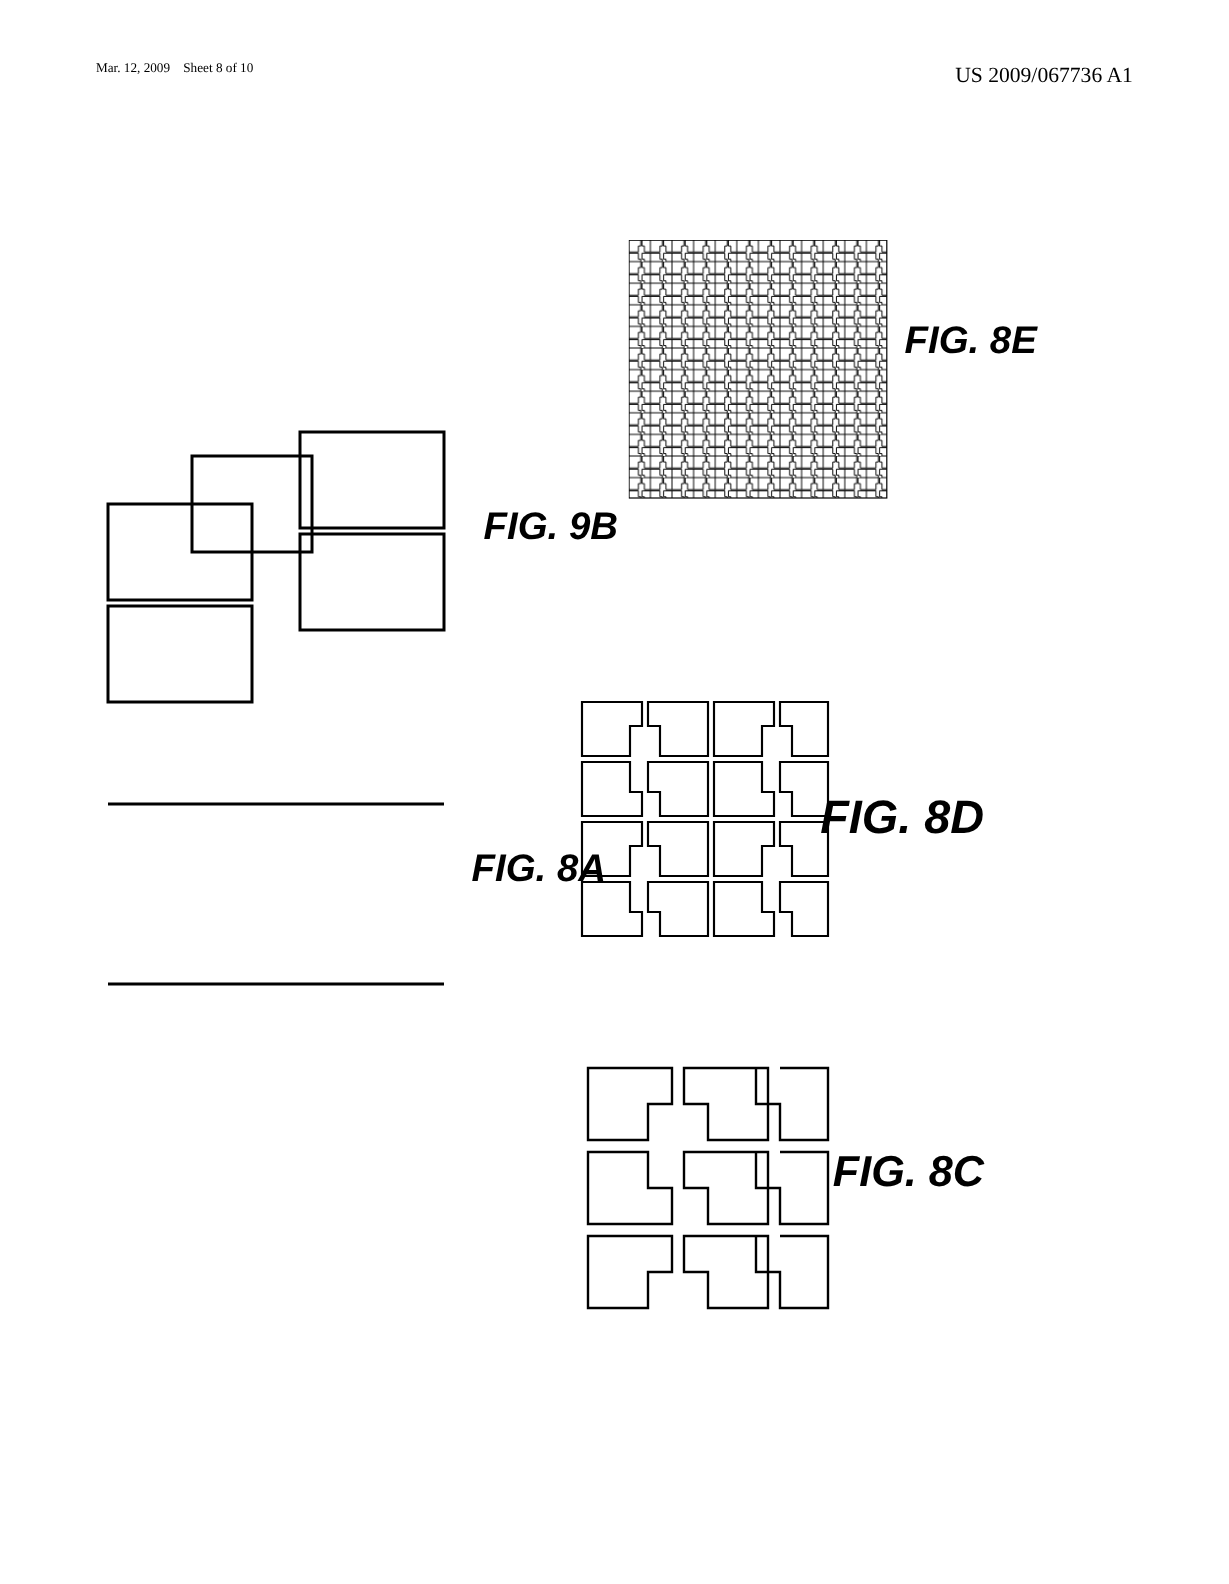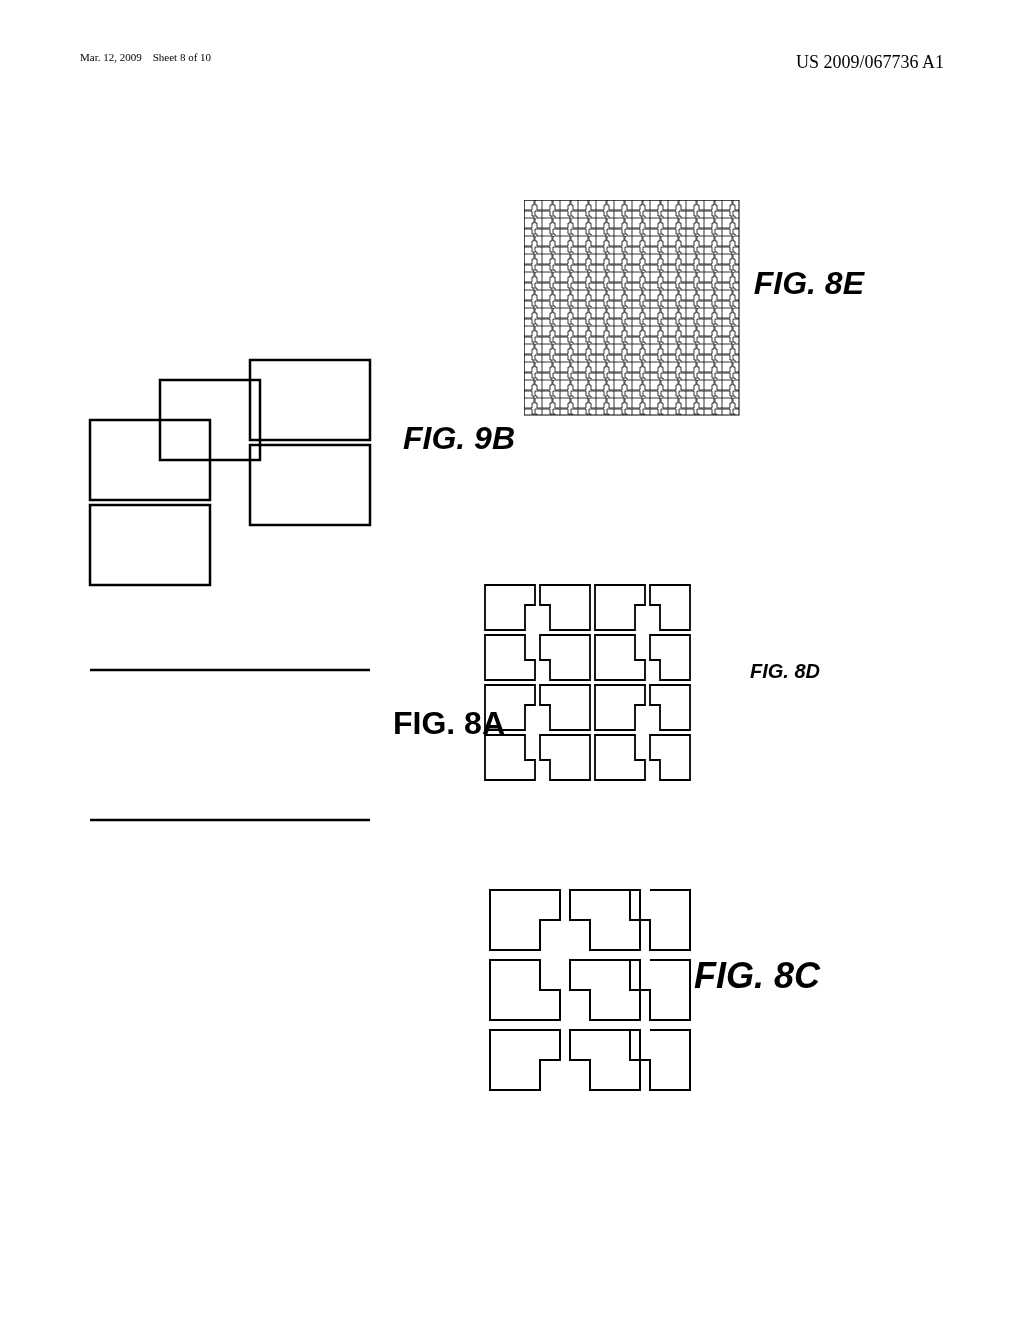--- a/index.html
+++ b/index.html
@@ -56,21 +56,21 @@
     <span>US 2009/067736 A1</span>
   </div>
 </div>
 
 <div style="position:absolute; left:80px; top:650px;">
   <svg width="310" height="190">
 
     <line x1="10" y1="20" x2="290" y2="20" stroke="#000" stroke-width="2.5"></line>
     <line x1="10" y1="170" x2="290" y2="170" stroke="#000" stroke-width="2.5"></line>
   </svg>
-  <div style="position:absolute; right:-115px; top:55px; font-size:32px; font-weight:900; font-family:Arial,sans-serif; ">FIG. 8A</div>
+  <div style="position:absolute; right:-115px; top:55px; font-size:32px; font-weight:900; font-family:Arial,sans-serif; font-style:italic;">FIG. 8A</div>
 </div>
 
 <div style="position:absolute; left:80px; top:340px;">
   <svg width="320" height="280">
 
     <rect x="10" y="80" width="120" height="80" fill="none" stroke="#000" stroke-width="2.5"></rect>
 
     <rect x="80" y="40" width="100" height="80" fill="none" stroke="#000" stroke-width="2.5"></rect>
 
     <rect x="10" y="165" width="120" height="80" fill="none" stroke="#000" stroke-width="2.5"></rect>
@@ -122,21 +122,21 @@
     <path d="M5,105 L55,105 L55,125 L45,125 L45,150 L5,150 Z" fill="none" stroke="#000" stroke-width="1.8"></path>
     <path d="M60,105 L110,105 L110,150 L70,150 L70,125 L60,125 Z" fill="none" stroke="#000" stroke-width="1.8"></path>
     <path d="M115,105 L165,105 L165,125 L155,125 L155,150 L115,150 Z" fill="none" stroke="#000" stroke-width="1.8"></path>
     <path d="M170,105 L210,105 L210,150 L180,150 L180,125 L170,125 Z" fill="none" stroke="#000" stroke-width="1.8"></path>
 
     <path d="M5,155 L45,155 L45,180 L55,180 L55,200 L5,200 Z" fill="none" stroke="#000" stroke-width="1.8"></path>
     <path d="M60,155 L110,155 L110,200 L70,200 L70,180 L60,180 Z" fill="none" stroke="#000" stroke-width="1.8"></path>
     <path d="M115,155 L155,155 L155,180 L165,180 L165,200 L115,200 Z" fill="none" stroke="#000" stroke-width="1.8"></path>
     <path d="M170,155 L210,155 L210,200 L180,200 L180,180 L170,180 Z" fill="none" stroke="#000" stroke-width="1.8"></path>
   </svg>
-  <div style="position:absolute; right:-120px; top:80px; font-size:20px; font-weight:900; font-family:Arial,sans-serif; font-style:italic;">FIG. 8D</div>
+  <div style="position:absolute; right:-120px; top:80px; font-size:39px; font-weight:900; font-family:Arial,sans-serif; font-style:italic;">FIG. 8D</div>
 </div>
 
 <div style="position:absolute; left:480px; top:200px;margin-left:44px;">
   <svg width="220" height="220">
 
     <defs>
       <pattern id="interlock" x="0" y="0" width="18" height="18" patternUnits="userSpaceOnUse">
 
         <path d="M0,0 L10,0 L10,5 L8,5 L8,10 L0,10 Z" fill="none" stroke="#000" stroke-width="0.8"></path>
         <path d="M11,0 L18,0 L18,10 L13,10 L13,5 L11,5 Z" fill="none" stroke="#000" stroke-width="0.8"></path>

